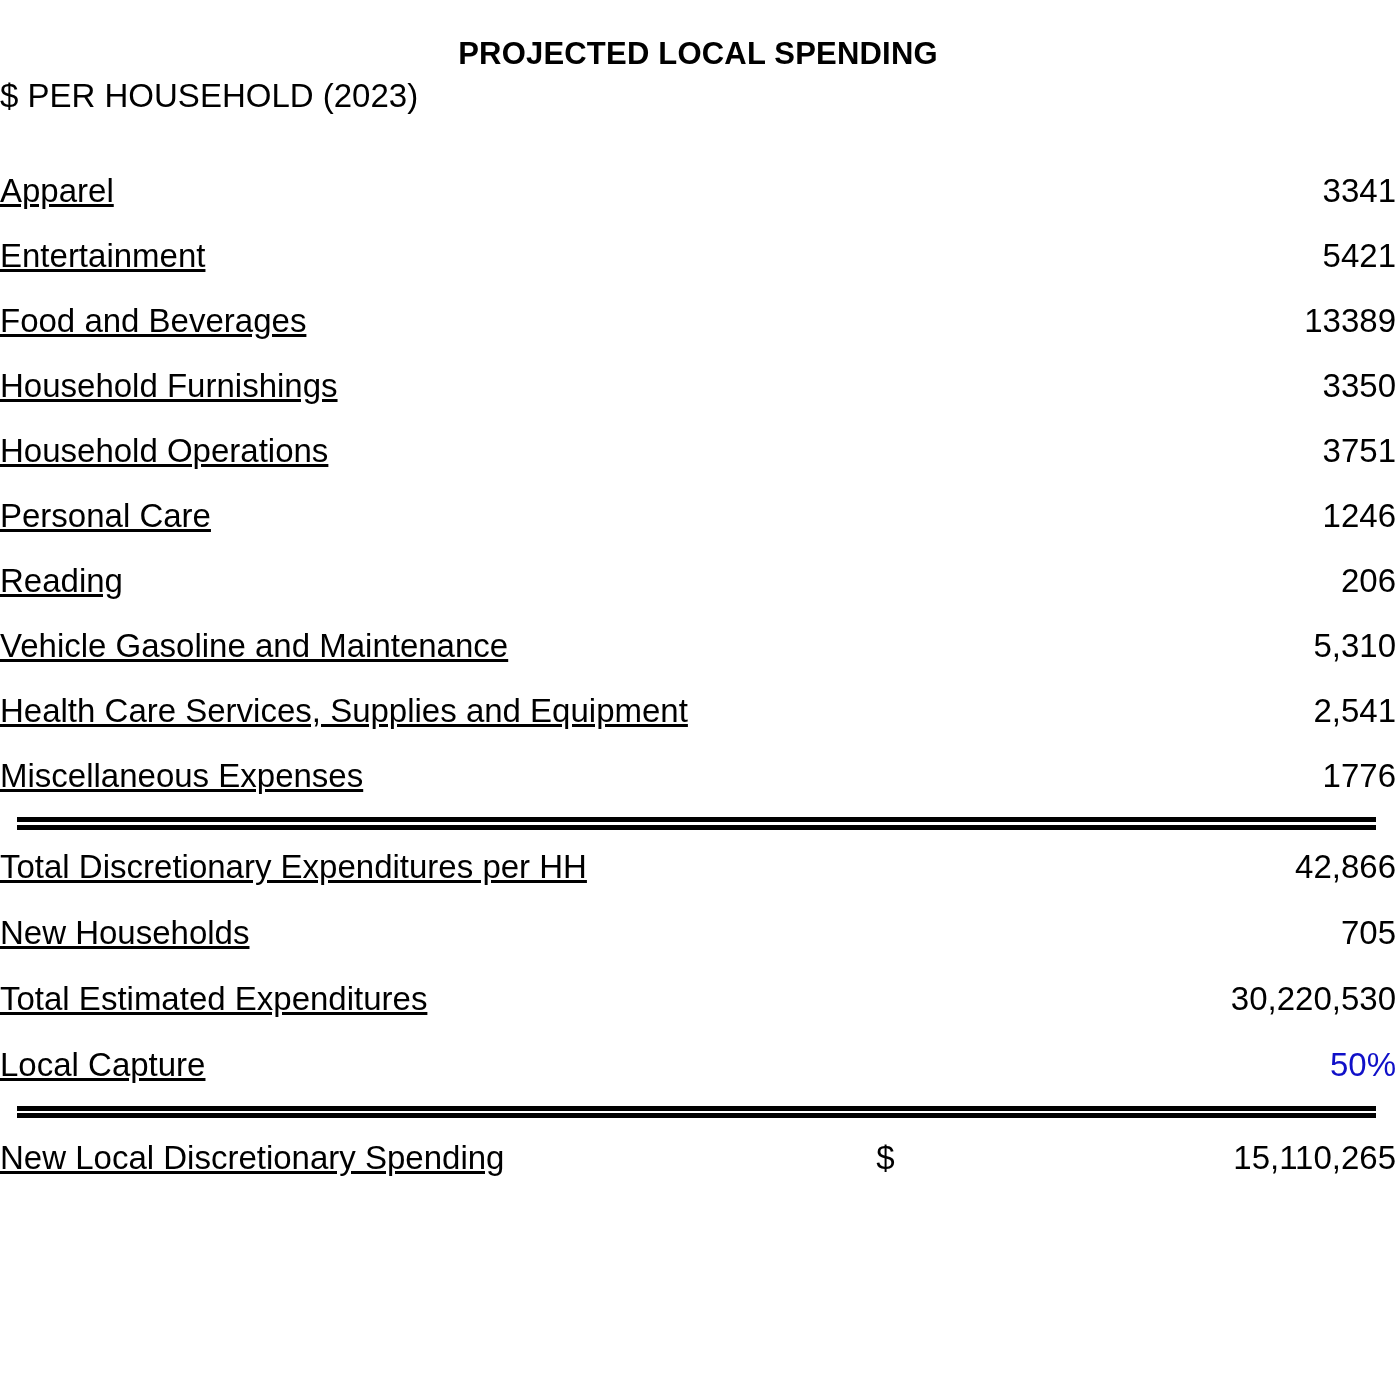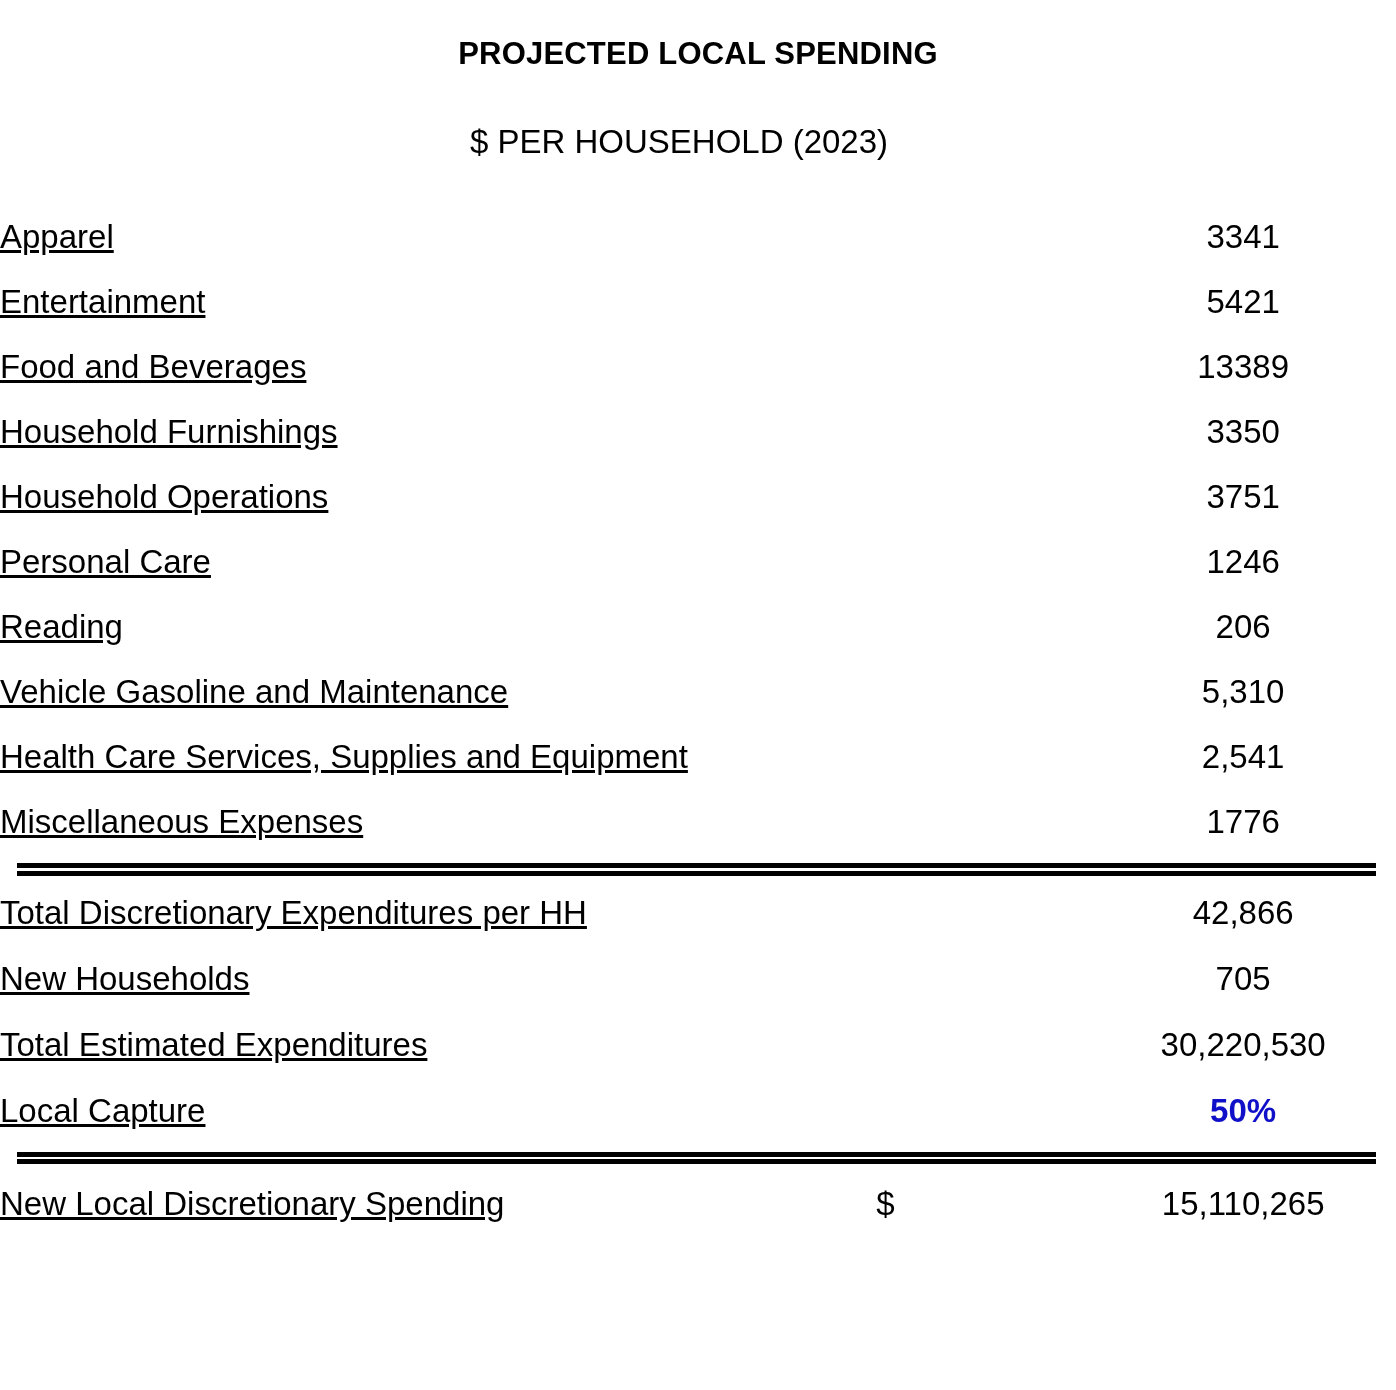--- a/index.html
+++ b/index.html
@@ -35,41 +35,40 @@
   }
   .doc-subtitle {
     font-size: 35px;
     font-weight: normal;
     line-height: 46px;
     margin-top: 17px;
   }
 
   
   .col-header-row {
-    margin-top: 46px;
     padding-right: 38px;
-    text-align: center;
+    text-align: left;
     font-size: 33px;
     line-height: 44px;
   }
 
   
   .table {
     margin-top: 40px;
     width: 100%;
     border-collapse: collapse;
     table-layout: fixed;
   }
   .table td {
     padding: 0;
     vertical-align: baseline;
   }
   .c-label { width: 860px; padding-left: 26px; text-decoration: underline; }
   .c-sym   { width: 210px; text-align: left; }
-  .c-val   { width: 300px; text-align: center; padding-right: 34px; }
+  .c-val   { width: 300px; text-align: right; padding-right: 34px; }
 
   .row-item td {
     font-size: 33px;
     line-height: 65px;
     height: 65px;
     white-space: nowrap;
   }
   .row-total td {
     font-size: 33px;
     line-height: 66px;
@@ -78,21 +77,21 @@
     margin-left: 33px;
   }
   .row-grand td {
     font-size: 33px;
     line-height: 68px;
     height: 68px;
     white-space: nowrap;
   }
 
   .value-accent {
-    font-weight: bold;
+    font-weight: normal;
   }
 
   
   .rule-row td {
     padding: 0;
     height: 26px;
   }
   .dbl-rule {
     margin: 9px 20px 0 17px;
     height: 13px;

